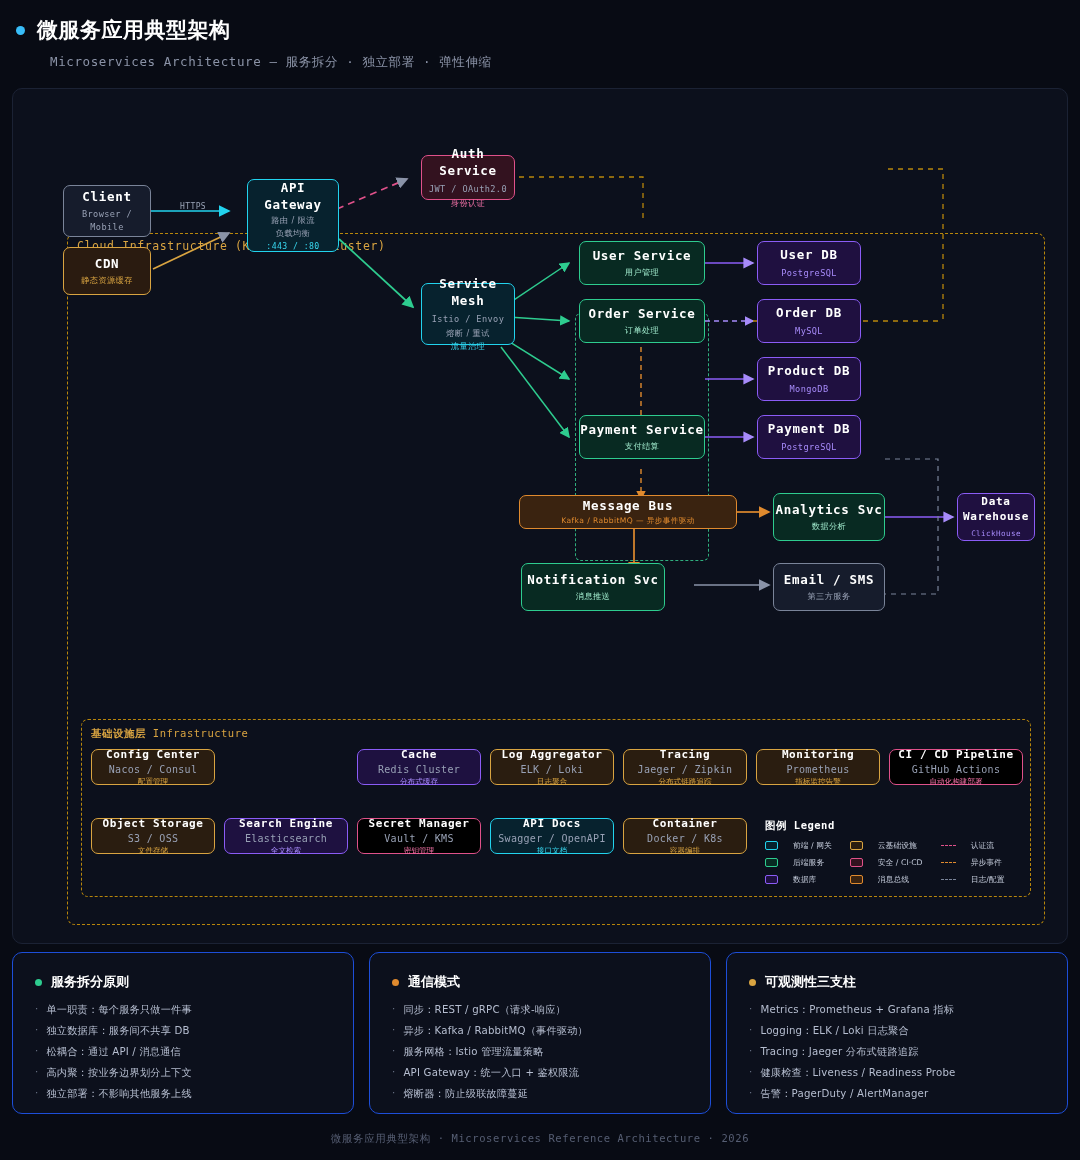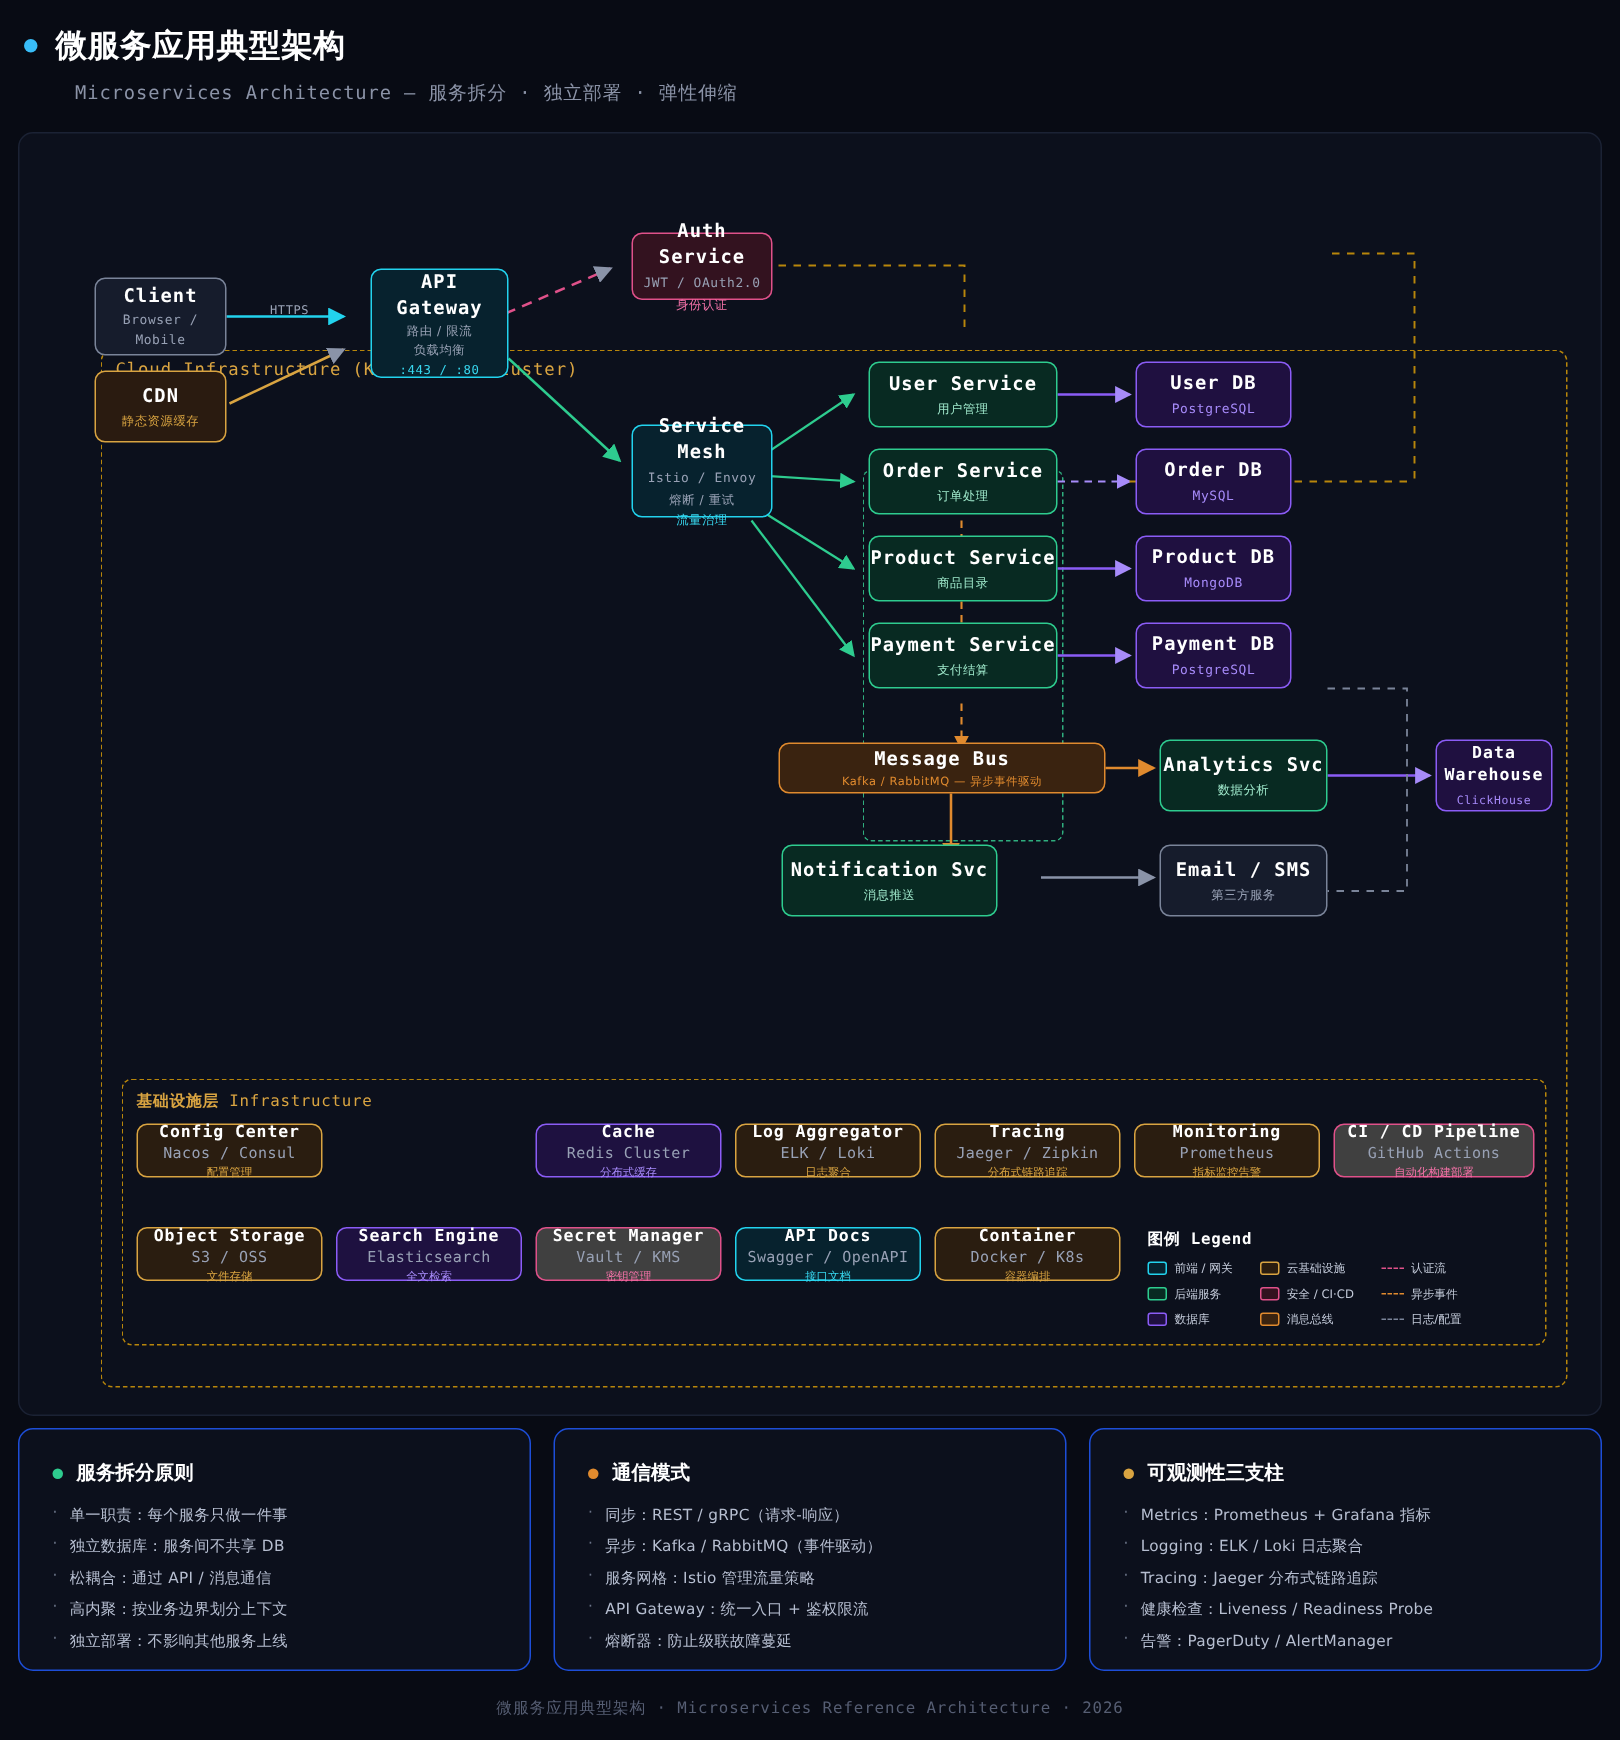--- a/index.html
+++ b/index.html
@@ -77,30 +77,30 @@
     position:absolute; height:36px; border-radius:7px; border-width:1.4px; border-style:solid;
     display:flex; flex-direction:column; align-items:center; justify-content:center; text-align:center;
     z-index:5;
   }
   .icard .t { font-size:11px; font-weight:bold; color:#fff; letter-spacing:.6px; }
   .icard .s { font-size:10px; color:#98a1b5; margin-top:3px; letter-spacing:.3px; }
   .icard .c { font-size:7.6px; margin-top:2px; font-family:"DejaVu Sans", sans-serif; }
 
   .c-amber  { background:#2a1d10; border-color:#d9a441; } .c-amber  .c { color:#d9a441; }
   .c-purple { background:#1e1140; border-color:#8b5cf6; } .c-purple .c { color:#a78bfa; }
-  .c-pink   { background:#404040; border-color:#e0518a; } .c-pink   .c { color:#f472a8; }
+  .c-pink   { background:#000000; border-color:#e0518a; } .c-pink   .c { color:#f472a8; }
   .c-cyan   { background:#07222e; border-color:#22d3ee; } .c-cyan   .c { color:#38d7ef; }
 
   
   #legend { position:absolute; left:752px; top:730px; z-index:6; }
   #legend-title { font-size:10.5px; color:#fff; font-weight:bold; letter-spacing:.5px; margin-bottom:7px; }
   #legend-title .cn { font-family:"DejaVu Sans", sans-serif; }
   .lg-cols { display:flex; gap:18px; }
   .lg-col { display:flex; flex-direction:column; gap:6px; }
-  .lg-item { display:flex; align-items:center; gap:5px; font-size:7.8px; color:#c2c9d8;
+  .lg-item { display:flex; align-items:center; gap:15px; font-size:7.8px; color:#c2c9d8;
              font-family:"DejaVu Sans", sans-serif; white-space:nowrap; }
   .lg-sw { width:13px; height:9px; border-radius:2px; border-width:1.3px; border-style:solid; flex:0 0 auto; }
   .lg-line { width:15px; height:0; border-top-width:1.6px; border-top-style:dashed; flex:0 0 auto; }
 
   
   .bcard {
     position:absolute; top:952px; height:162px; width:342px;
     background:#0c101c; border:1px solid #1d4ed8; border-radius:10px; padding:20px 22px;
   }
   .bc-head { display:flex; align-items:center; gap:9px; margin-bottom:12px; }
@@ -224,24 +224,20 @@
   </div>
 
   <div class="node n-green" style="left:566px; top:152px; width:126px; height:44px;">
     <div class="t">User Service</div>
     <div class="s2" style="color:#9fe8cb;">用户管理</div>
   </div>
   <div class="node n-green" style="left:566px; top:210px; width:126px; height:44px;">
     <div class="t">Order Service</div>
     <div class="s2" style="color:#9fe8cb;">订单处理</div>
   </div>
-  <div class="node n-green" style="left:566px; top:268px; width:126px; height:44px;">
-    <div class="t">Product Service</div>
-    <div class="s2" style="color:#9fe8cb;">商品目录</div>
-  </div>
   <div class="node n-green" style="left:566px; top:326px; width:126px; height:44px;">
     <div class="t">Payment Service</div>
     <div class="s2" style="color:#9fe8cb;">支付结算</div>
   </div>
 
   <div class="node n-purple" style="left:744px; top:152px; width:104px; height:44px;">
     <div class="t">User DB</div>
     <div class="s" style="color:#a78bfa;">PostgreSQL</div>
   </div>
   <div class="node n-purple" style="left:744px; top:210px; width:104px; height:44px;">

